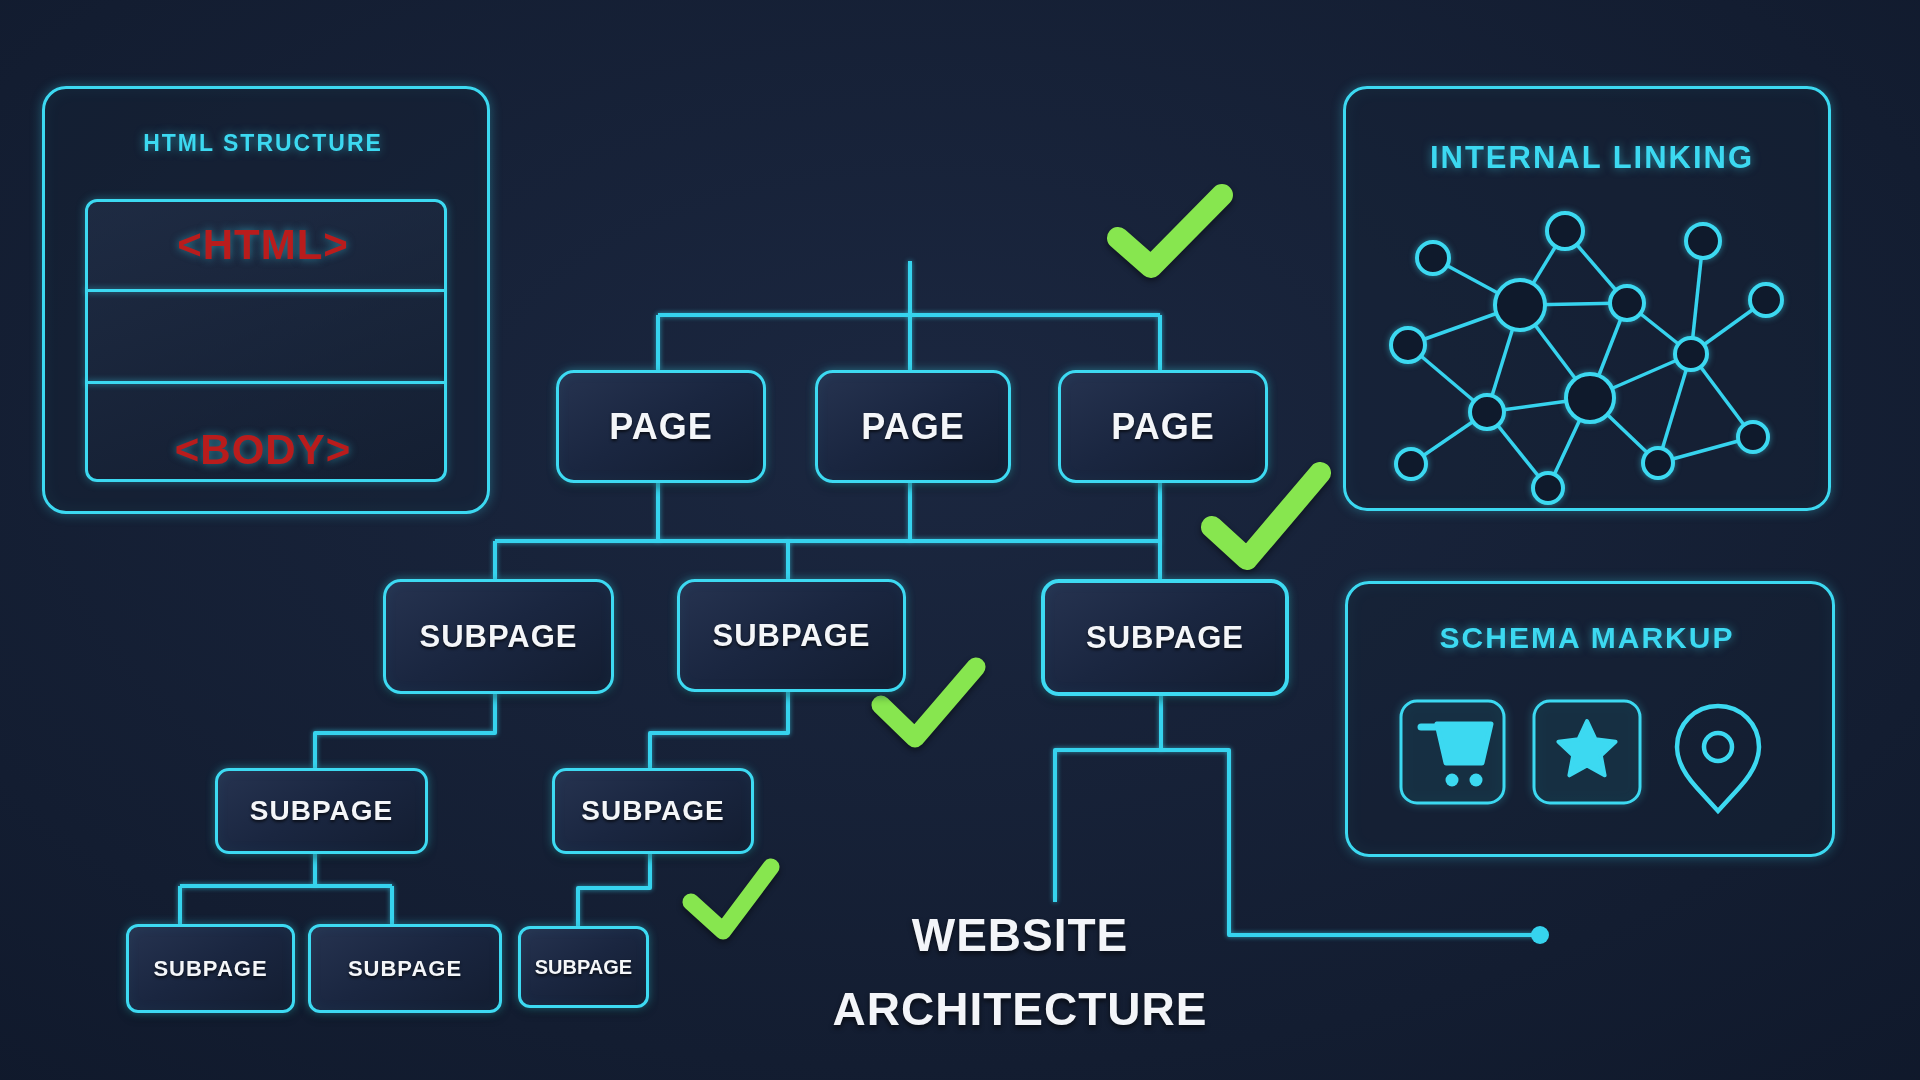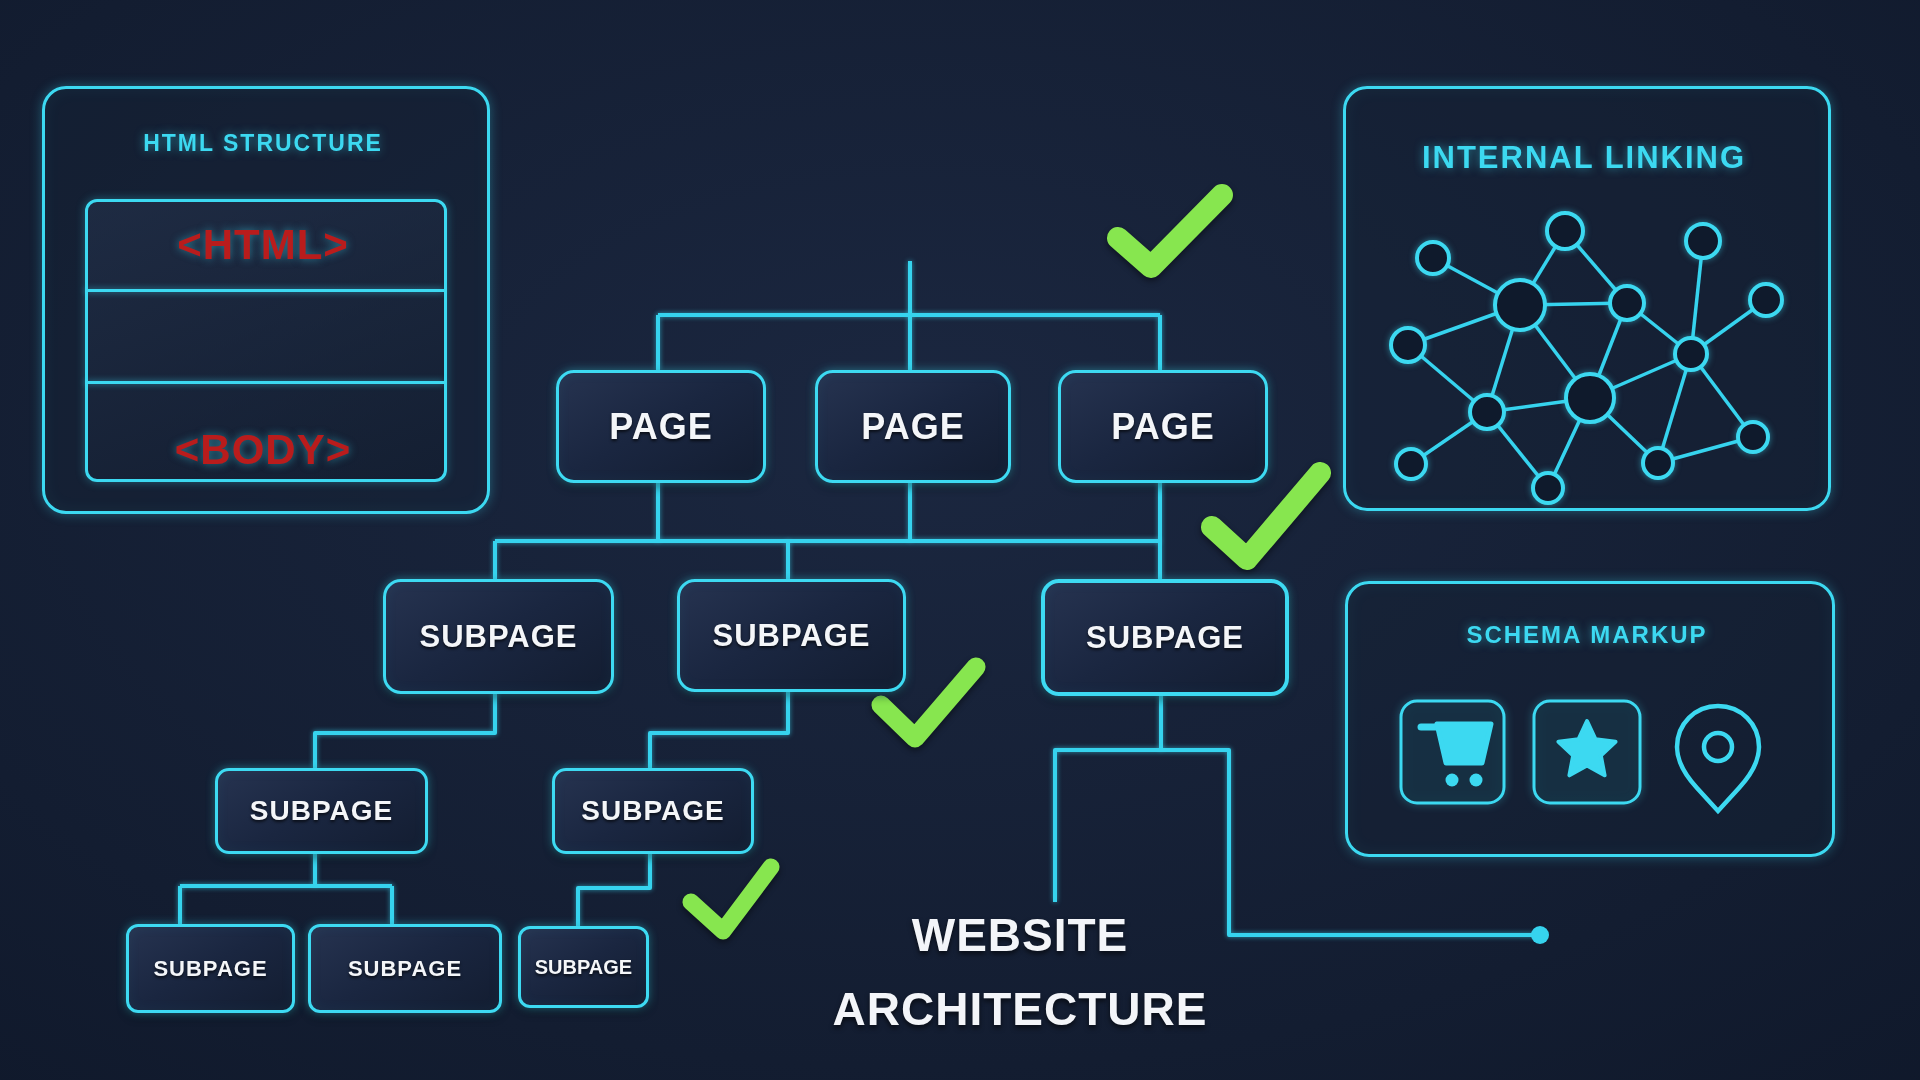--- a/index.html
+++ b/index.html
@@ -73,22 +73,22 @@
 </head>
 <body>
 
 <div class="stage">
 
   <div class="panel" style="left:42px;top:86px;width:442px;height:422px;"></div>
   <div class="panel" style="left:1343px;top:86px;width:482px;height:419px;"></div>
   <div class="panel" style="left:1345px;top:581px;width:484px;height:270px;"></div>
 
   <div class="panel-title" style="left:42px;top:130px;width:442px;font-size:23px;">HTML STRUCTURE</div>
-  <div class="panel-title" style="left:1343px;top:140px;width:482px;font-size:31px;">INTERNAL LINKING</div>
-  <div class="panel-title" style="left:1345px;top:621px;width:484px;font-size:24px;">SCHEMA MARKUP</div>
+  <div class="panel-title" style="left:1343px;top:140px;width:482px;font-size:31px;padding-left:8px;">INTERNAL LINKING</div>
+  <div class="panel-title" style="left:1345px;top:621px;width:484px;font-size:30px;">SCHEMA MARKUP</div>
 
   <div class="tagbox" style="left:85px;top:199px;width:356px;height:277px;"></div>
   <div class="tagsep" style="left:85px;top:289px;width:359px;"></div>
   <div class="tagsep" style="left:85px;top:381px;width:359px;"></div>
   <div class="tagrow" style="left:85px;top:199px;width:356px;line-height:92px;">&lt;HTML&gt;</div>
   <div class="tagrow" style="left:85px;top:404px;width:356px;line-height:92px;">&lt;BODY&gt;</div>
 
   <svg class="layer" width="1920" height="1080" viewBox="0 0 1920 1080">
 
     <g>

